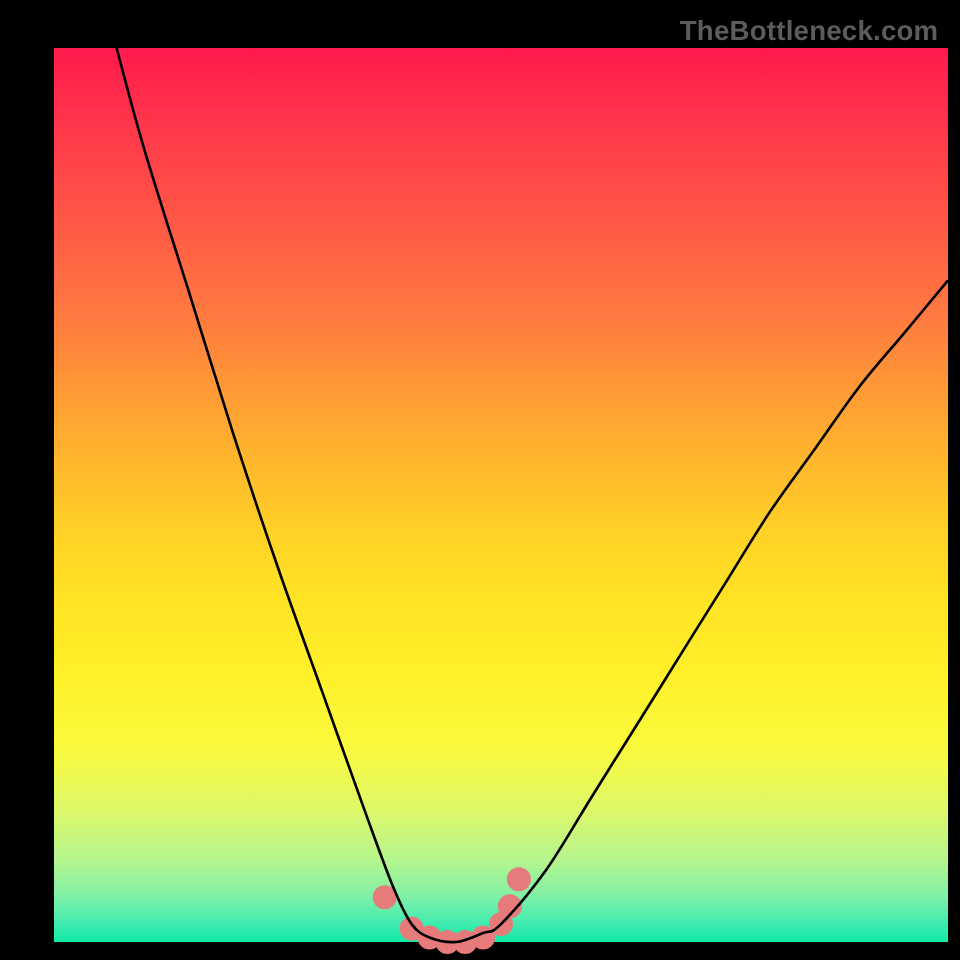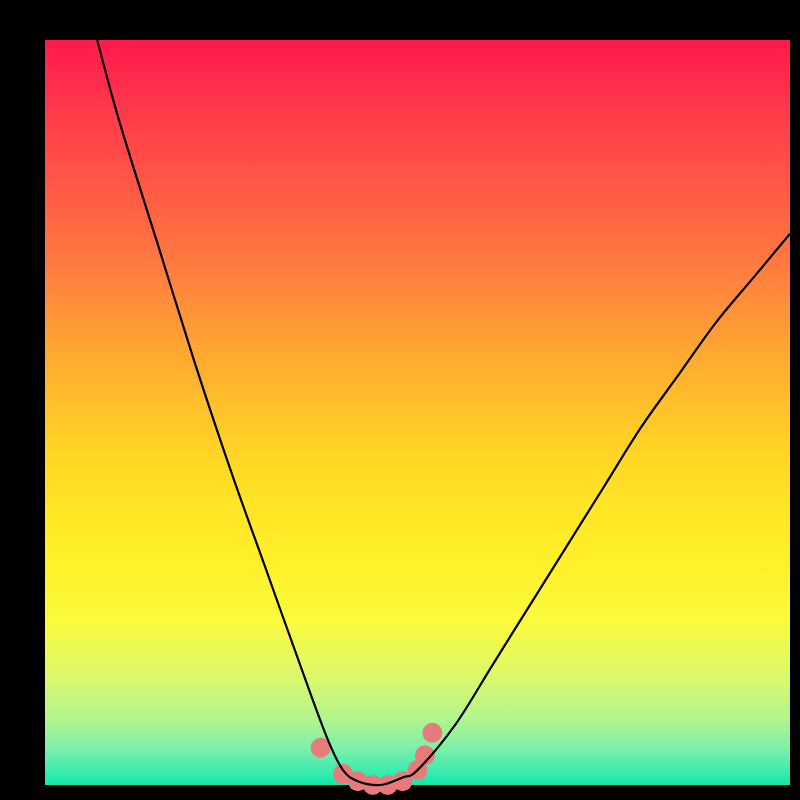--- a/index.html
+++ b/index.html
@@ -52,20 +52,21 @@
     top: 0;
   }
 </style>
 </head>
 <body>
 
 <div class="frame">
 
   <div class="plot-area" style="left:45px; top:40px; width:745px; height:745px;"></div>
 
+  <div class="watermark" style="top:12px; right:18px; font-size:23px;">TheBottleneck.com</div>
 
   <svg class="curve" width="800" height="800">
     <g>
         <circle cx="320.6" cy="747.8" r="10" fill="#e77a7a"></circle>
         <circle cx="343.0" cy="773.8" r="10" fill="#e77a7a"></circle>
         <circle cx="357.9" cy="781.3" r="10" fill="#e77a7a"></circle>
         <circle cx="372.8" cy="785.0" r="10" fill="#e77a7a"></circle>
         <circle cx="387.7" cy="785.0" r="10" fill="#e77a7a"></circle>
         <circle cx="402.6" cy="781.3" r="10" fill="#e77a7a"></circle>
         <circle cx="417.5" cy="770.1" r="10" fill="#e77a7a"></circle>

